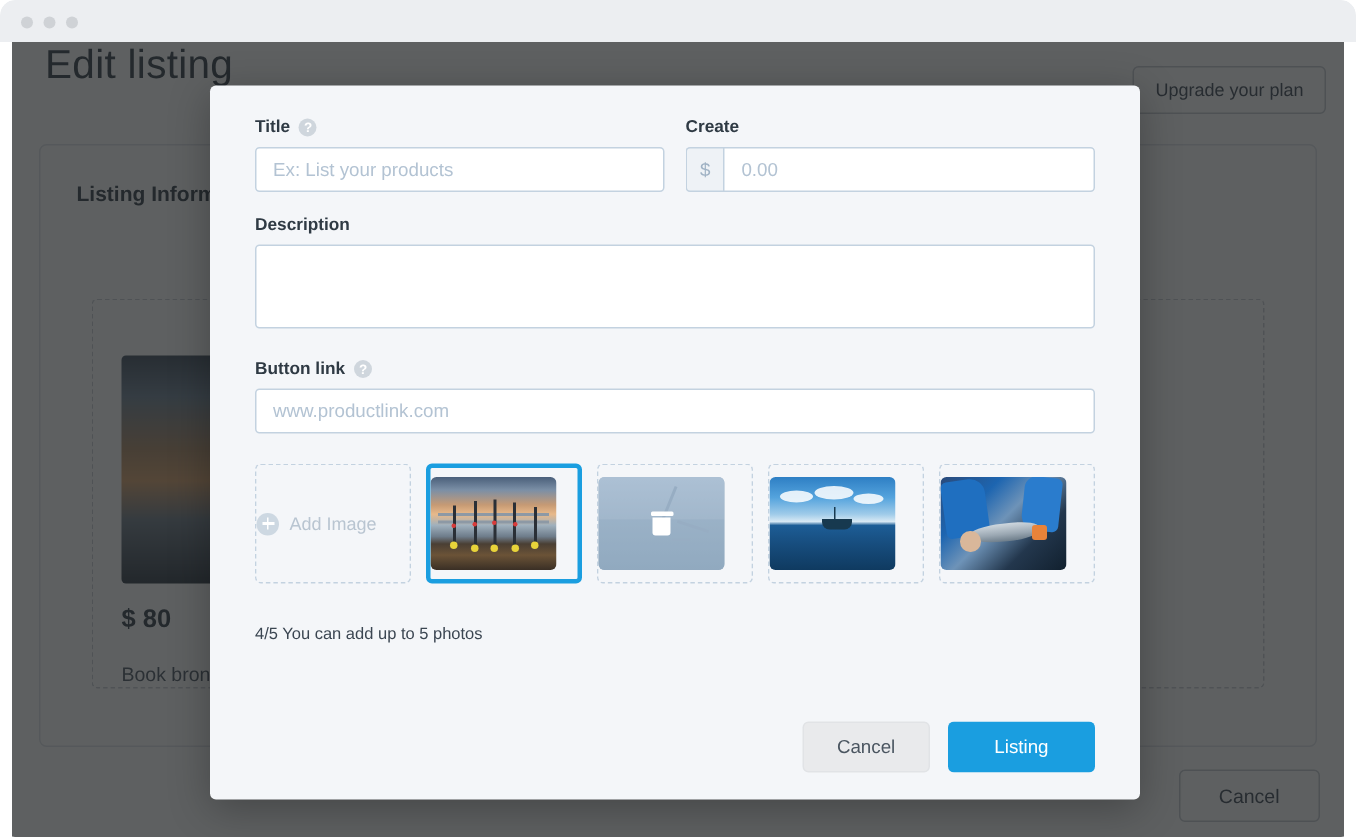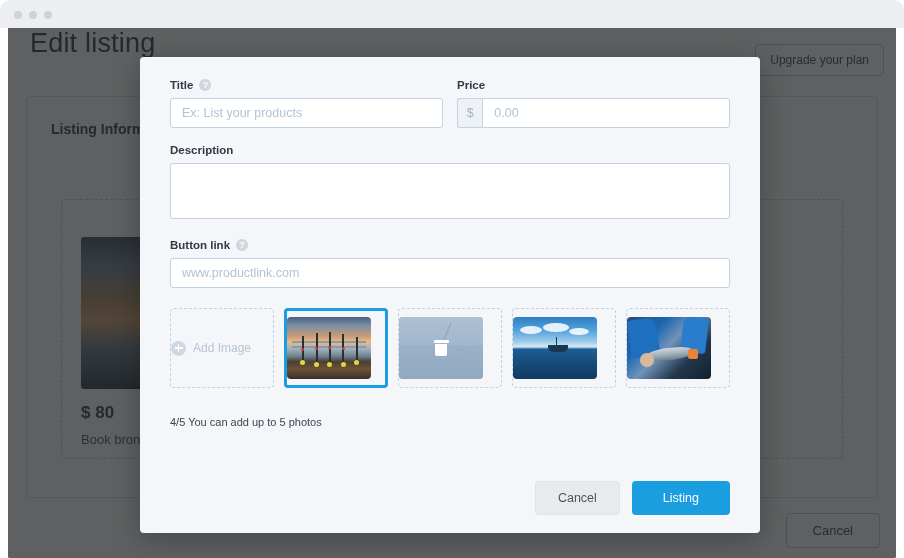--- a/index.html
+++ b/index.html
@@ -66,21 +66,21 @@
   }
   #bg-product-img {
     width: 114px; height: 152px; border-radius: 3px;
     background:
       linear-gradient(180deg,#3c4a5a 0%,#6b7f92 18%,#b08a63 42%,#d8a06a 55%,#6d7a86 72%,#2b3540 100%);
   }
   #bg-product-price {
     margin-top: 14px; font-size: 17px; font-weight: 700; color: #2f3a44;
   }
   #bg-product-desc {
-    margin-top: 8px; font-size: 13px; line-height: 1.45; color: #4a5560;
+    margin-top: 18px; font-size: 13px; line-height: 1.45; color: #4a5560;
     width: 110px; word-break: break-all;
   }
   #bg-footer {
     position: absolute; right: 16px; bottom: 10px; display: flex; gap: 12px;
   }
   .bg-btn {
     padding: 9px 26px; font-size: 13px; border-radius: 4px;
   }
   #bg-cancel { border: 1px solid #c4c9cf; background: #fff; color: #3b4652; }
   #bg-save { background: #1a9ee0; color: #ffffff; border: 1px solid #1a9ee0; }
@@ -345,21 +345,21 @@
         <div class="col-title">
           <div class="field-label">
             <span>Title</span>
             <span class="help-icon">?</span>
           </div>
           <input class="inp" id="title-input" type="text" placeholder="Ex: List your products" style="">
         </div>
 
         <div class="col-price">
           <div class="field-label">
-            <span>Price</span>
+            <span>Create</span>
           </div>
           <div class="price-wrap">
             <span class="price-prefix">$</span>
             <input class="inp price-input" id="price-input" type="text" placeholder="0.00" style="">
           </div>
         </div>
       </div>
 
       <div class="block">
         <div class="field-label">

